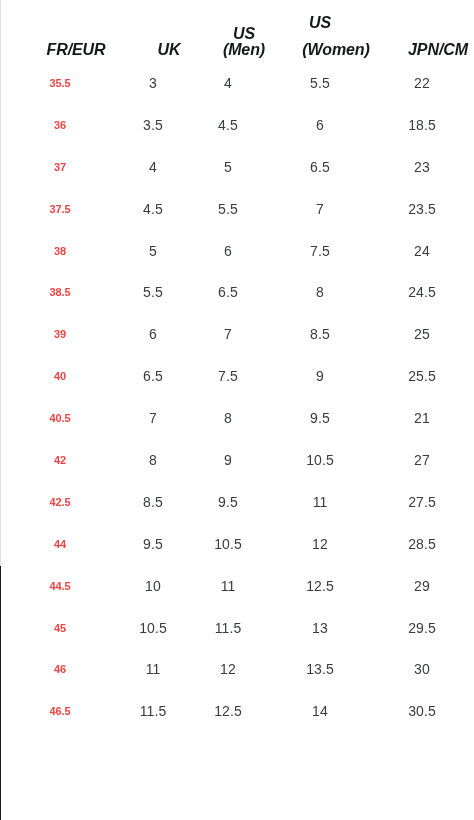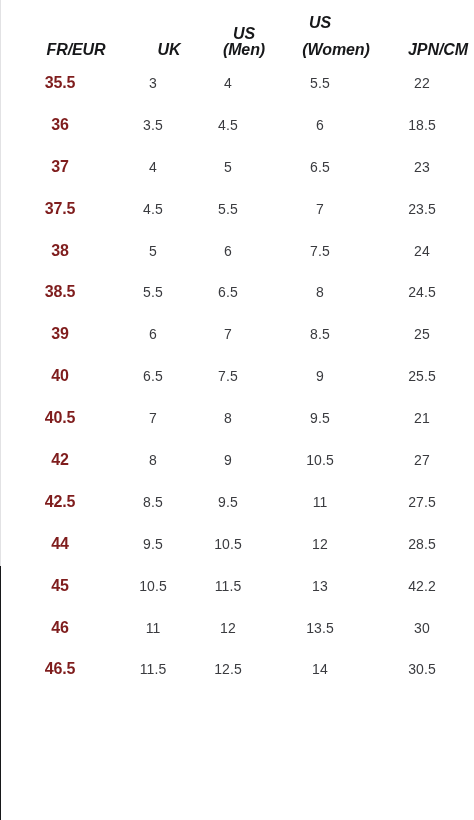--- a/index.html
+++ b/index.html
@@ -93,22 +93,22 @@
     height: 41.9px;
     text-align: center;
     vertical-align: middle;
     font-size: 14px;
     color: #3a3b3f;
     font-weight: normal;
     letter-spacing: 0.1px;
   }
   tbody td.eur-cell {
     font-weight: bold;
-    color: #7f1d1d;
-    font-size: 16px;
+    color: #ef4444;
+    font-size: 11px;
     letter-spacing: -0.1px;
   }
 </style>
 </head>
 <body>
 
 <div id="size-chart">
 
   <div class="edge-rule top"></div>
   <div class="edge-rule bottom"></div>
@@ -234,25 +234,32 @@
           <td>27.5</td>
         </tr>
         <tr>
           <td class="eur-cell">44</td>
           <td>9.5</td>
           <td>10.5</td>
           <td>12</td>
           <td>28.5</td>
         </tr>
         <tr>
+          <td class="eur-cell">44.5</td>
+          <td>10</td>
+          <td>11</td>
+          <td>12.5</td>
+          <td>29</td>
+        </tr>
+        <tr>
           <td class="eur-cell">45</td>
           <td>10.5</td>
           <td>11.5</td>
           <td>13</td>
-          <td>42.2</td>
+          <td>29.5</td>
         </tr>
         <tr>
           <td class="eur-cell">46</td>
           <td>11</td>
           <td>12</td>
           <td>13.5</td>
           <td>30</td>
         </tr>
         <tr>
           <td class="eur-cell">46.5</td>

